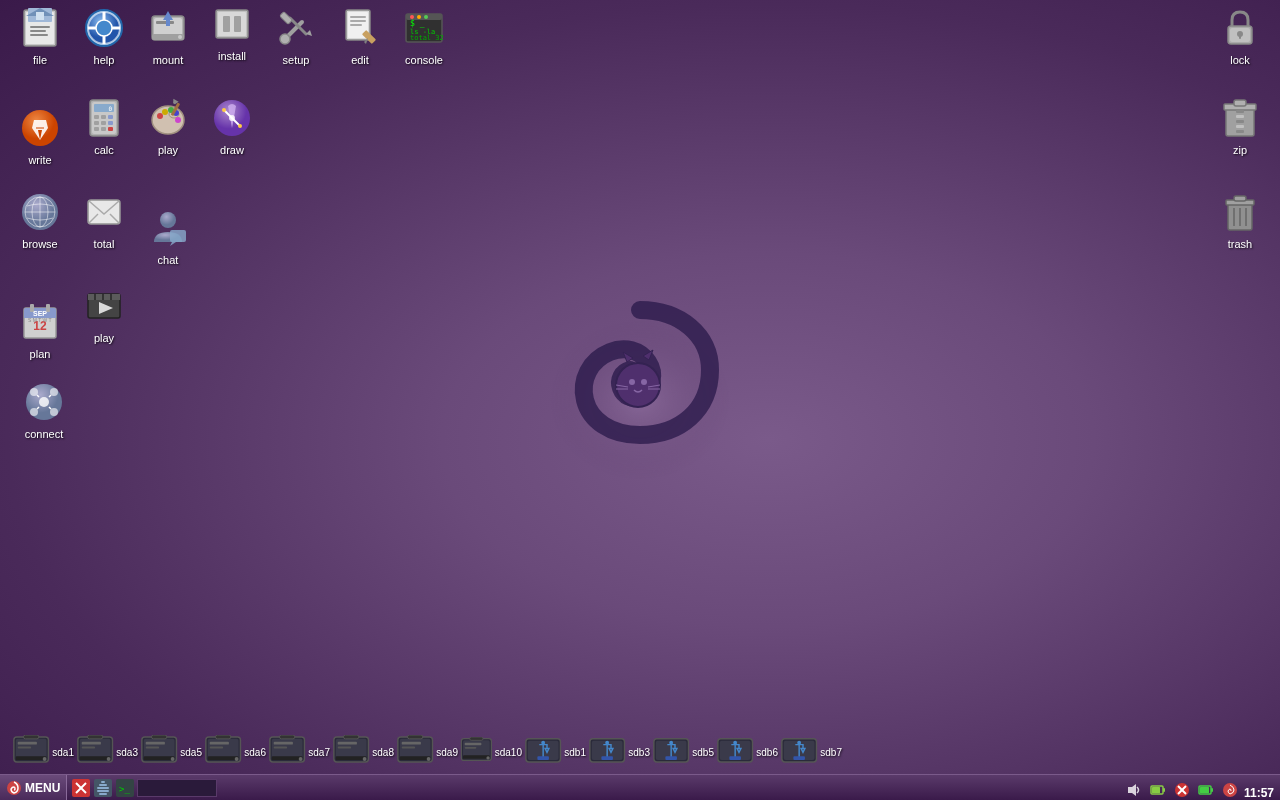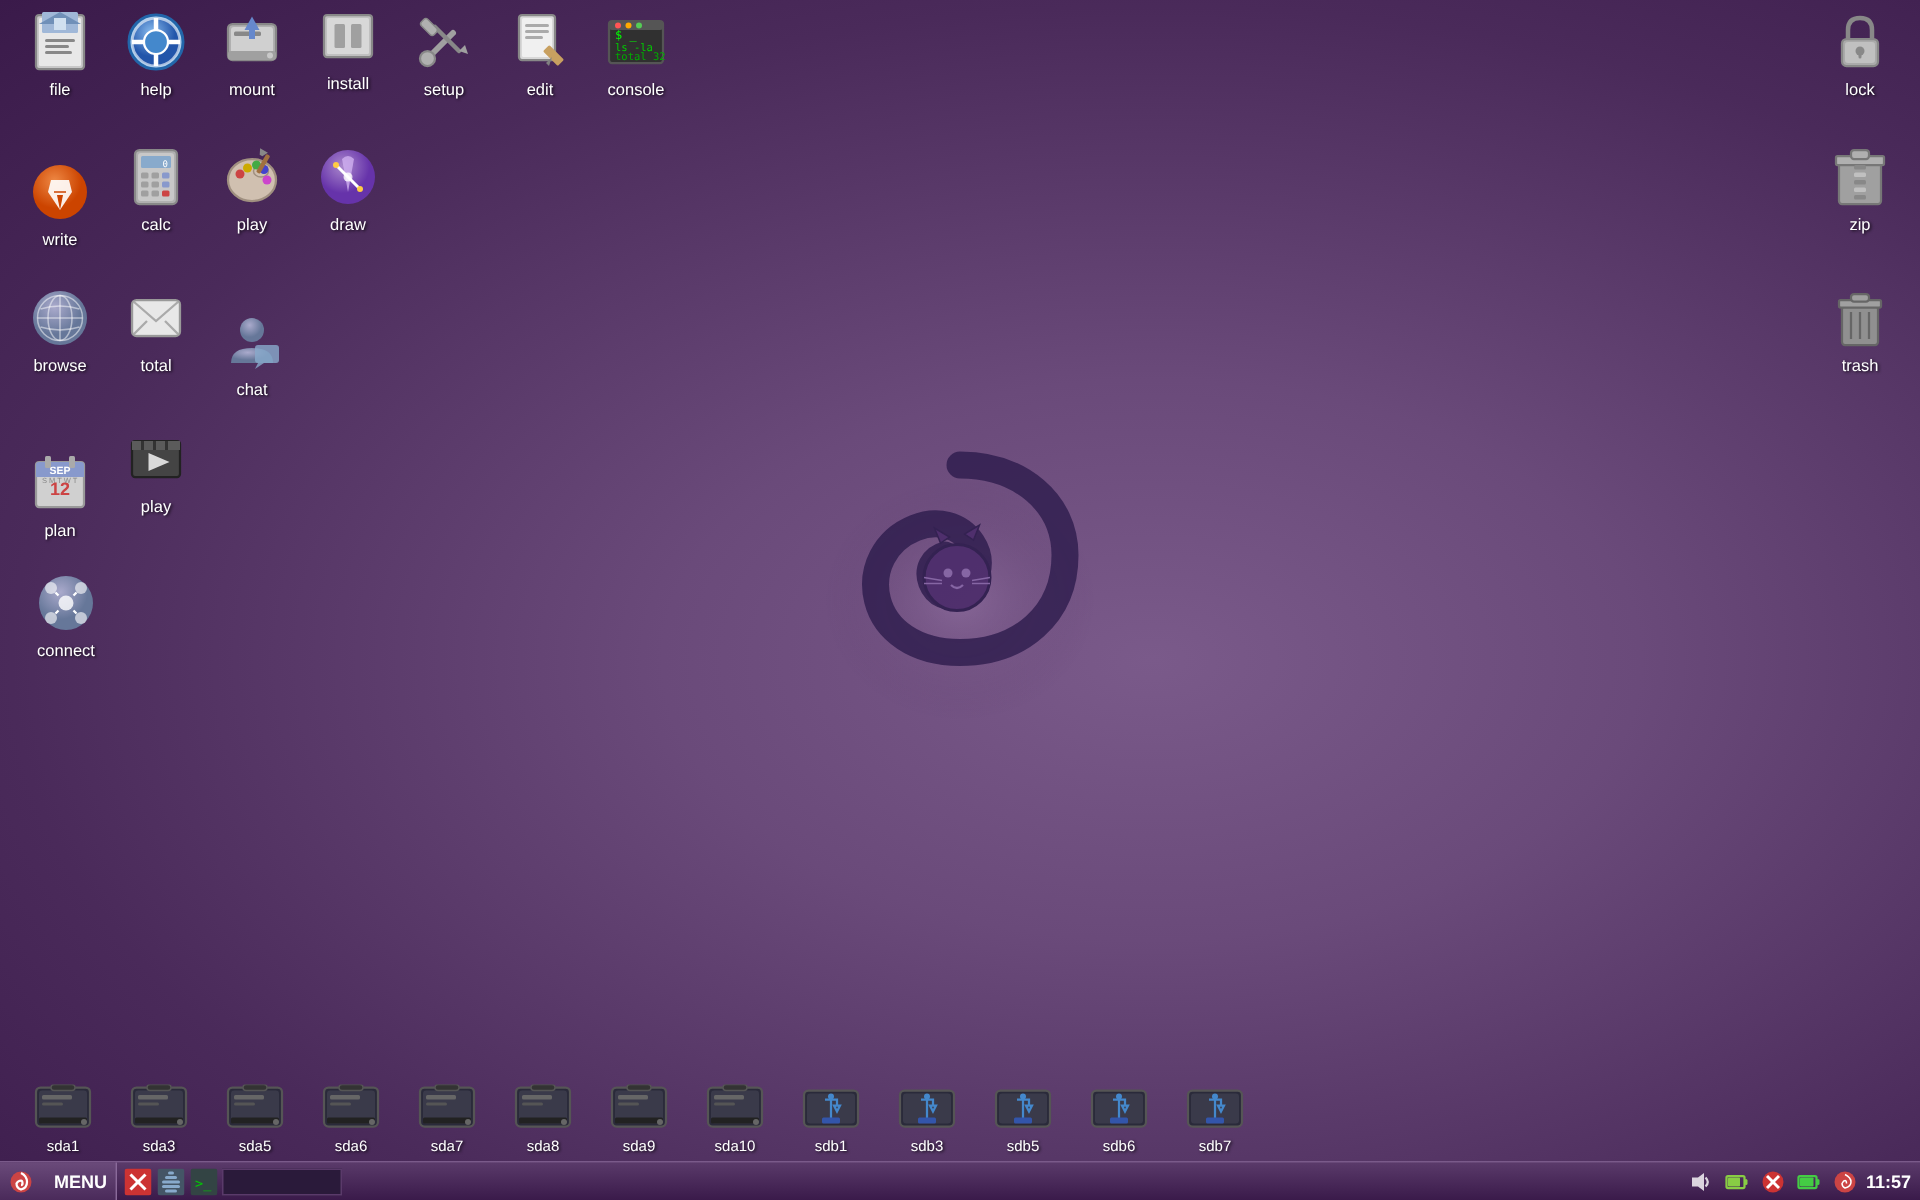--- a/index.html
+++ b/index.html
@@ -66,21 +66,21 @@
       display: flex;
       align-items: center;
       padding: 0 6px;
       height: 100%;
       background: linear-gradient(to bottom, #6a4a7a, #4a2a5a);
       border-right: 1px solid #8a6a9a;
       cursor: pointer;
       color: white;
       font-size: 12px;
       font-weight: bold;
-      gap: 14px;
+      gap: 3px;
     }
 
     .taskbar-icons {
       display: flex;
       align-items: center;
       padding: 0 4px;
       gap: 2px;
       height: 100%;
     }
 
@@ -90,21 +90,21 @@
       display: flex;
       align-items: center;
       justify-content: center;
       cursor: pointer;
       font-size: 14px;
     }
 
     .taskbar-right {
       margin-left: auto;
       display: flex;
-      align-items: center;
+      align-items: flex-end;
       padding: 0 6px;
       gap: 4px;
       height: 100%;
       color: white;
       font-size: 12px;
     }
 
     .taskbar-time {
       color: white;
       font-size: 12px;
@@ -118,21 +118,21 @@
       left: 0;
       right: 0;
       display: flex;
       align-items: center;
       padding: 0 10px;
       gap: 0px;
     }
 
     .drive-icon {
       display: flex;
-      flex-direction: column;
+      flex-direction: row;
       align-items: center;
       cursor: pointer;
       width: 64px;
     }
 
     .drive-icon-img {
       width: 44px;
       height: 36px;
       display: flex;
       align-items: center;

